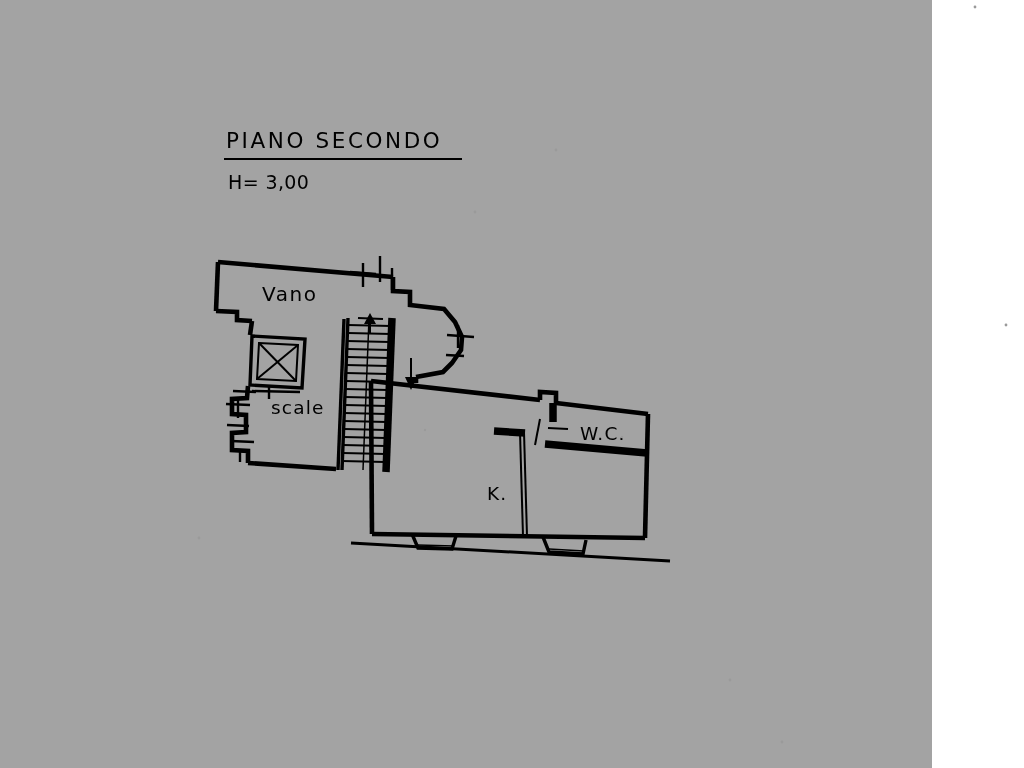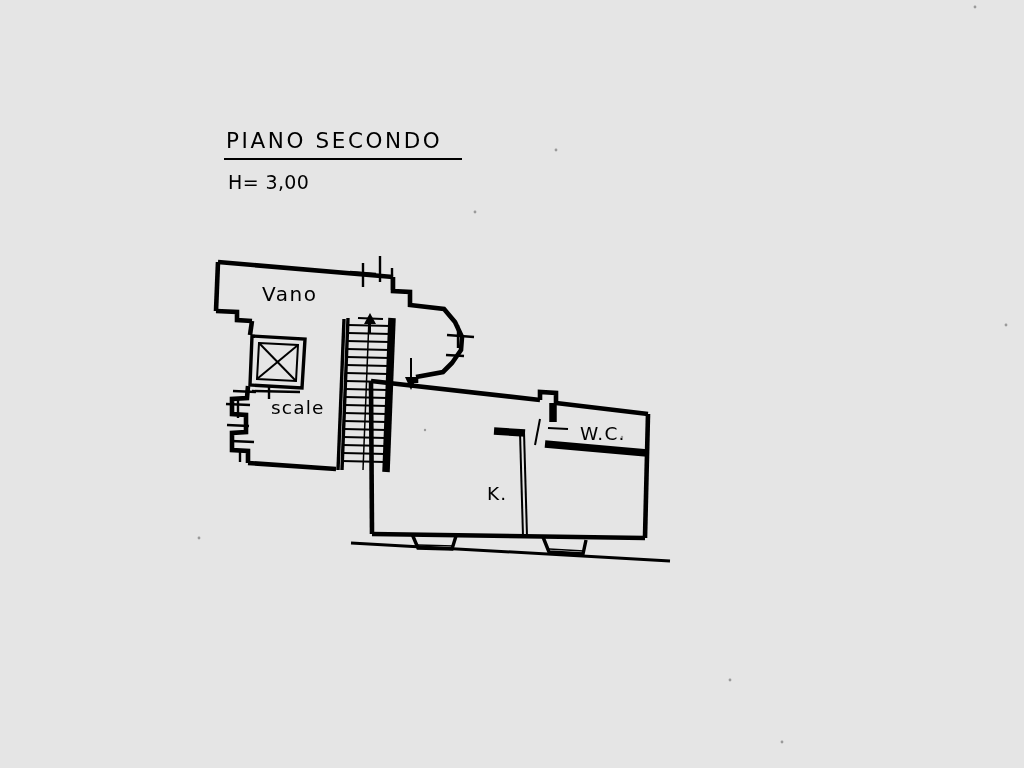--- a/index.html
+++ b/index.html
@@ -9,23 +9,23 @@
   }
   body {
     width: 1024px;
     height: 768px;
     overflow: hidden;
     font-family: "DejaVu Sans", sans-serif;
     position: relative;
   }
   #plan-root {
     position: relative;
-    width: 1024px;
+    width: 932px;
     height: 768px;
-    background: #e5e5e5;
+    background: #a3a3a3;
   }
   #plan-svg {
     position: absolute;
     left: 0;
     top: 0;
     width: 1024px;
     height: 768px;
     display: block;
   }
   .ink {

